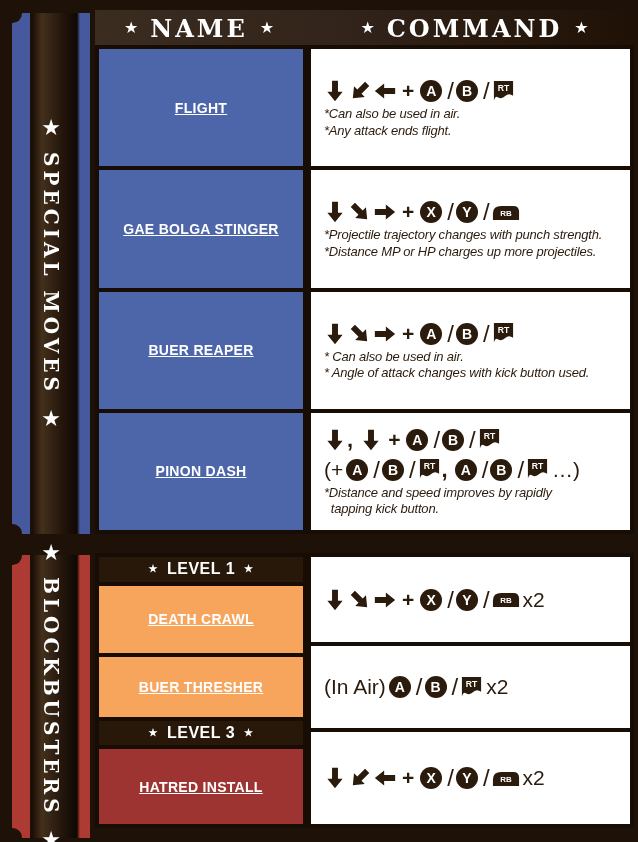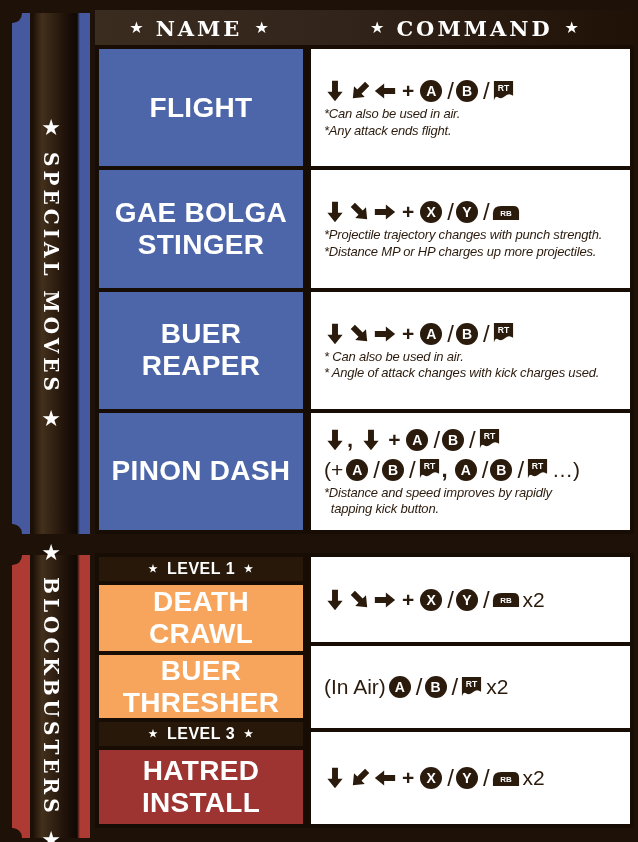--- a/index.html
+++ b/index.html
@@ -9,21 +9,21 @@
 
   
   .header-band{position:absolute;left:95px;top:10px;width:543px;height:36px;
       background:linear-gradient(90deg,#3a2c1f 0%,#32241a 45%,#201106 100%);
       display:flex;align-items:center;}
   .band-zone{display:flex;align-items:center;justify-content:center;gap:12px;height:100%;}
   .band-zone.z-name{width:208px;}
   .band-zone.z-cmd{flex:1;}
   .band-spacer{width:8px;}
   .hdr-text{font-family:"DejaVu Serif",serif;font-weight:bold;color:#ffffff;
-      font-size:21px;letter-spacing:3px;}
+      font-size:24px;letter-spacing:3px;}
   .hdr-star{color:#ffffff;font-size:16px;line-height:1;}
 
   
   .spine{position:absolute;left:12px;width:78px;}
   .spine-blue{top:13px;height:521px;
       background:linear-gradient(90deg,#47599e 0 18px,#1c1006 18px 21px,#43301c 30px,#21130a 52px,#0f0803 65px,#47599e 68px 78px);}
   .spine-red{top:555px;height:283px;
       background:linear-gradient(90deg,#ae3b33 0 18px,#1c1006 18px 21px,#43301c 30px,#21130a 52px,#0f0803 65px,#ae3b33 68px 78px);}
   .spine::before,.spine::after{content:"";position:absolute;left:-9px;width:19px;height:19px;
       border-radius:50%;background:#1e1107;}
@@ -39,21 +39,21 @@
   .tbl{position:absolute;left:95px;width:539px;background:#170d05;padding:4px;
       box-sizing:border-box;display:flex;gap:8px;}
   .tbl-special{top:45px;height:489px;}
   .tbl-blockbusters{top:553px;height:275px;}
   .col{display:flex;flex-direction:column;gap:4px;}
   .col-names{width:204px;}
   .col-cmds{flex:1;}
   .tbl-special .col > *{flex:1;}
 
   .name-cell{background:#4d66aa;display:flex;align-items:center;justify-content:center;
-      color:#ffffff;font-weight:bold;font-size:28px;letter-spacing:.3px;text-align:center;}
+      color:#ffffff;font-weight:bold;font-size:14px;letter-spacing:.3px;text-align:center;text-decoration:underline;}
   .cmd-cell{background:#ffffff;display:flex;flex-direction:column;justify-content:center;
       align-items:flex-start;padding:6px 8px 6px 13px;box-sizing:border-box;color:#2b1b0d;}
 
   
   .bb-left > :nth-child(1){height:26px;}
   .bb-left > :nth-child(2){height:71px;}
   .bb-left > :nth-child(3){height:63px;}
   .bb-left > :nth-child(4){height:26px;}
   .bb-left > :nth-child(5){height:79px;}
   .bb-right > :nth-child(1){height:89px;}
@@ -212,21 +212,21 @@
             <span class="btn-circle">B</span>
             <span class="t-slash">/</span>
             <span class="icon-wrap">
               <svg width="23" height="23" viewBox="0 0 24 24">
                 <path fill="#2b1b0d" d="M2 1 H22 V16.5 Q17.5 13 13.8 16.8 Q10 20.5 6.2 18 Q3.5 16.3 2 21 Z"></path>
                 <text x="12" y="11" font-size="9" font-weight="bold" fill="#ffffff" text-anchor="middle" font-family="Liberation Sans, sans-serif">RT</text>
               </svg>
             </span>
           </div>
           <div class="note">* Can also be used in air.</div>
-          <div class="note">* Angle of attack changes with kick charges used.</div>
+          <div class="note">* Angle of attack changes with kick button used.</div>
         </div>
         <div class="cmd-cell">
           <div class="cmd-line">
             <span class="arrow icon-wrap">
               <svg width="22" height="22" viewBox="0 0 26 26" style="transform:rotate(90deg)">
                 <path d="M1 9.5 H14 V4 L25 13 L14 22 V16.5 H1 Z" fill="#2b1b0d"></path>
               </svg>
             </span>
             <span class="t-comma">,</span>
             <span class="arrow icon-wrap">

